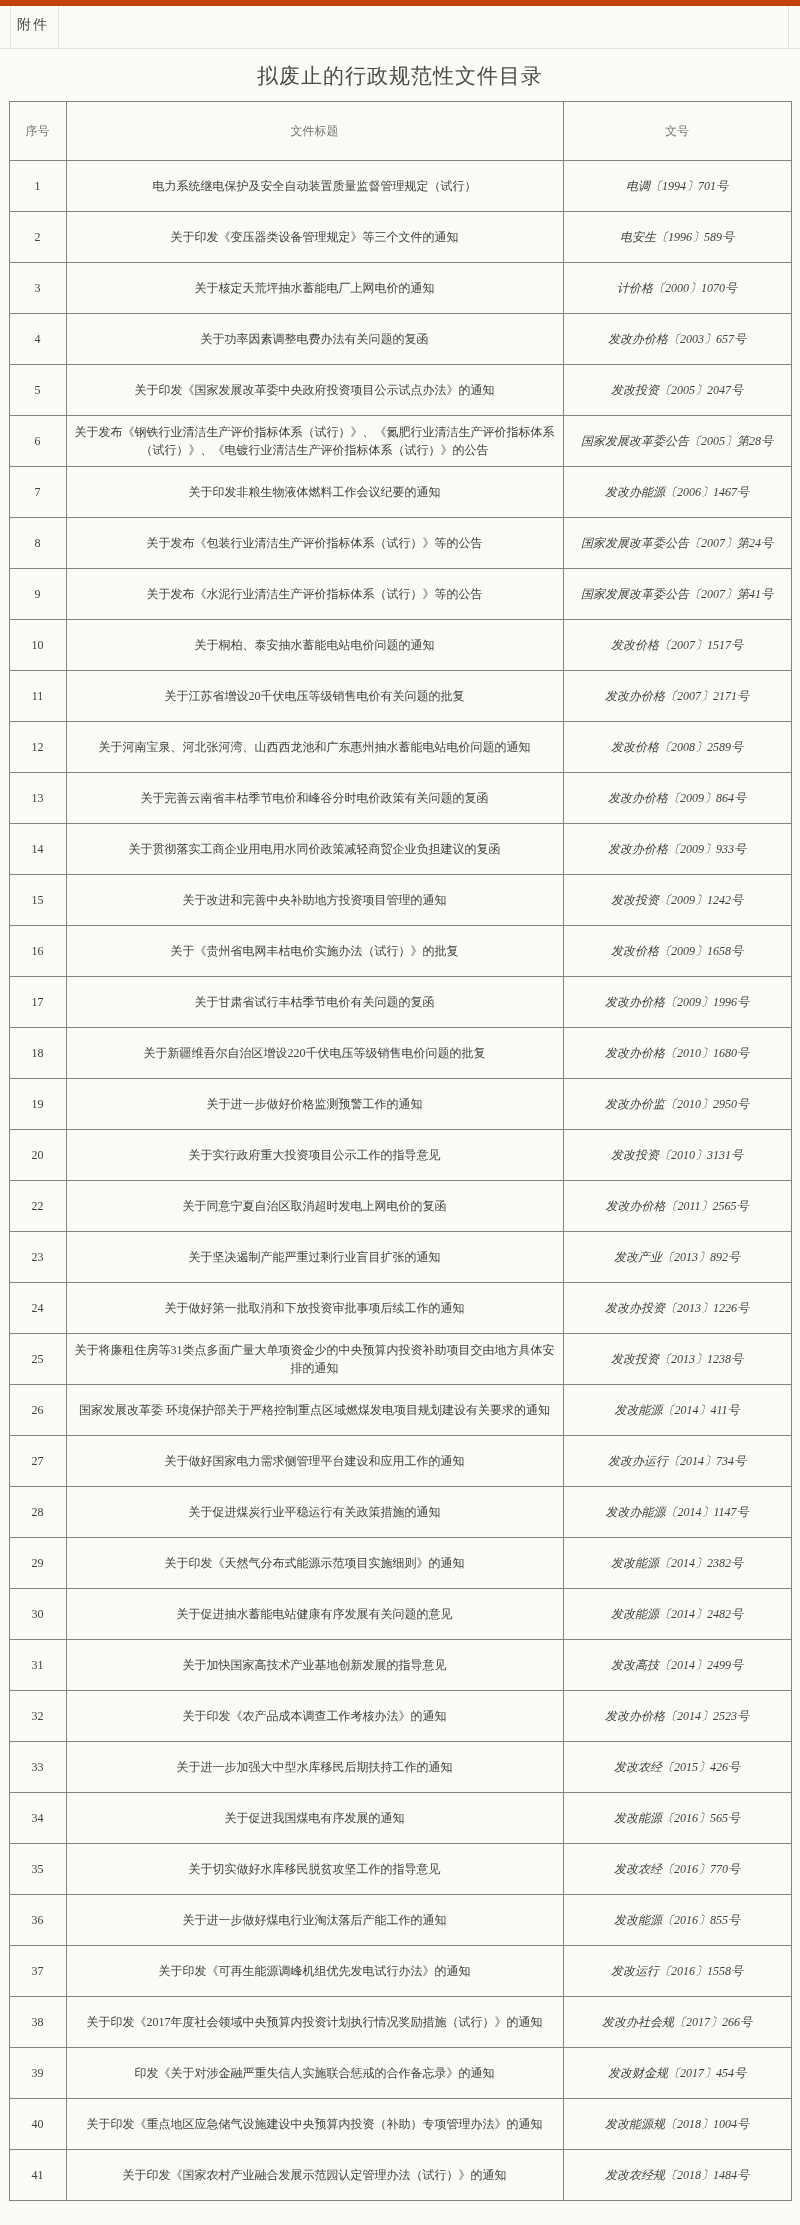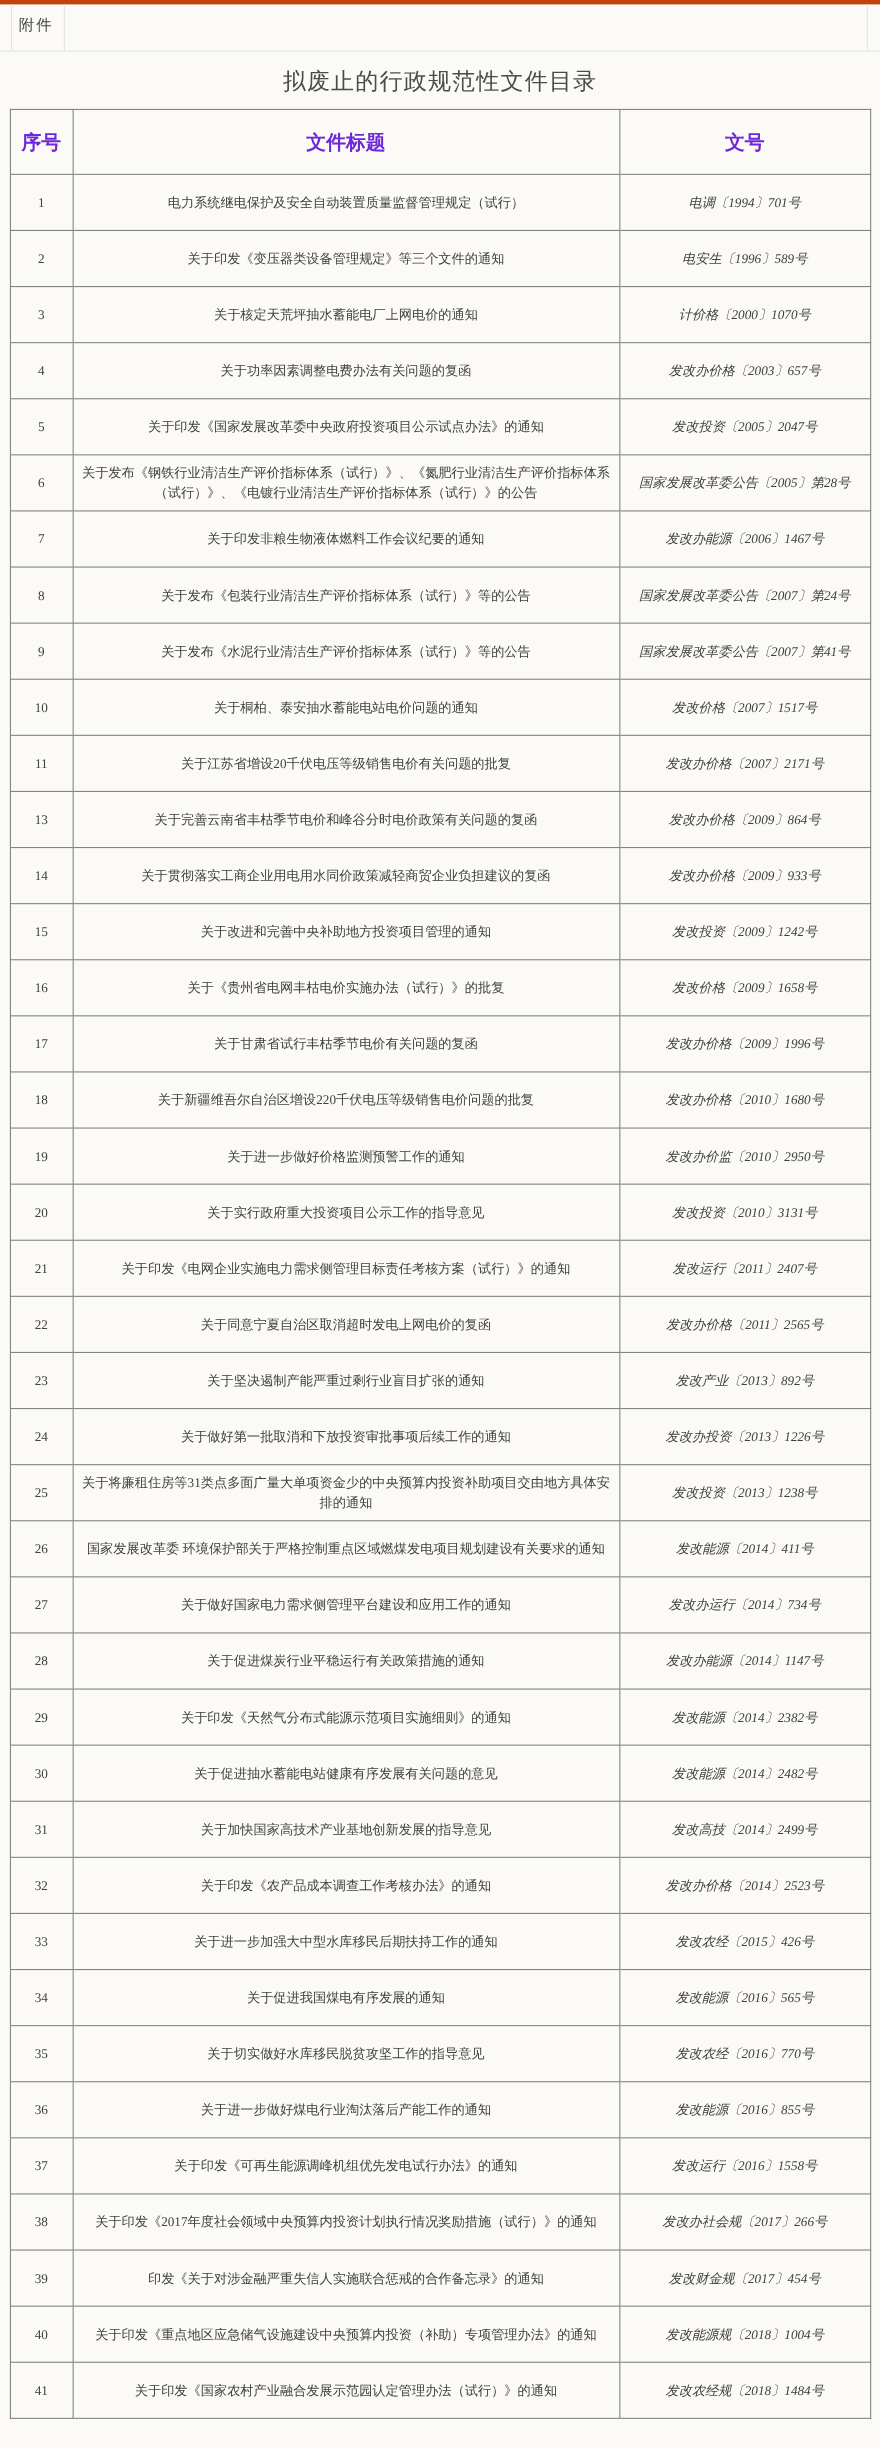--- a/index.html
+++ b/index.html
@@ -7,21 +7,21 @@
     width:800px;
     background:#fbfaf7;
     font-family:"Liberation Serif","DejaVu Serif",serif;
     color:#3e3e3e;
   }
   .page{position:relative;width:800px;min-height:2225px;overflow:hidden;}
 
   
   .topband{
     position:relative;height:42px;
-    border-top:4px solid #c2410c;
+    border-top:6px solid #c2410c;
     border-bottom:1px solid #e3e3e3;
     text-decoration:underline;
   }
   .topband .v1,.topband .v2,.topband .v3{
     position:absolute;top:0;bottom:0;width:1px;background:#e3e3e3;
   }
   .topband .v1{left:10px;}
   .topband .v2{left:58px;}
   .topband .v3{left:788px;}
   .attach{
@@ -48,23 +48,23 @@
     text-align:center;
     vertical-align:middle;
     font-size:12px;
     line-height:1.5;
     padding:4px 6px;
     color:#404040;
     word-break:break-all;
   }
   .catalog th{
     height:50px;
-    font-size:18px;
-    font-weight:bold;
-    color:#6d28d9;
+    font-size:12px;
+    font-weight:normal;
+    color:#737373;
   }
   .catalog td{height:42px;}
   .catalog td.cell-doc{white-space:nowrap;padding:4px 2px;font-style:italic;}
 </style>
 </head>
 <body>
 
 <div class="page">
 
   <div class="topband">
@@ -139,20 +139,25 @@
           <td class="cell-index">10</td>
           <td class="cell-title">关于桐柏、泰安抽水蓄能电站电价问题的通知</td>
           <td class="cell-doc">发改价格〔2007〕1517号</td>
         </tr>
         <tr>
           <td class="cell-index">11</td>
           <td class="cell-title">关于江苏省增设20千伏电压等级销售电价有关问题的批复</td>
           <td class="cell-doc">发改办价格〔2007〕2171号</td>
         </tr>
         <tr>
+          <td class="cell-index">12</td>
+          <td class="cell-title">关于河南宝泉、河北张河湾、山西西龙池和广东惠州抽水蓄能电站电价问题的通知</td>
+          <td class="cell-doc">发改价格〔2008〕2589号</td>
+        </tr>
+        <tr>
           <td class="cell-index">13</td>
           <td class="cell-title">关于完善云南省丰枯季节电价和峰谷分时电价政策有关问题的复函</td>
           <td class="cell-doc">发改办价格〔2009〕864号</td>
         </tr>
         <tr>
           <td class="cell-index">14</td>
           <td class="cell-title">关于贯彻落实工商企业用电用水同价政策减轻商贸企业负担建议的复函</td>
           <td class="cell-doc">发改办价格〔2009〕933号</td>
         </tr>
         <tr>
@@ -179,25 +184,20 @@
           <td class="cell-index">19</td>
           <td class="cell-title">关于进一步做好价格监测预警工作的通知</td>
           <td class="cell-doc">发改办价监〔2010〕2950号</td>
         </tr>
         <tr>
           <td class="cell-index">20</td>
           <td class="cell-title">关于实行政府重大投资项目公示工作的指导意见</td>
           <td class="cell-doc">发改投资〔2010〕3131号</td>
         </tr>
         <tr>
-          <td class="cell-index">21</td>
-          <td class="cell-title">关于印发《电网企业实施电力需求侧管理目标责任考核方案（试行）》的通知</td>
-          <td class="cell-doc">发改运行〔2011〕2407号</td>
-        </tr>
-        <tr>
           <td class="cell-index">22</td>
           <td class="cell-title">关于同意宁夏自治区取消超时发电上网电价的复函</td>
           <td class="cell-doc">发改办价格〔2011〕2565号</td>
         </tr>
         <tr>
           <td class="cell-index">23</td>
           <td class="cell-title">关于坚决遏制产能严重过剩行业盲目扩张的通知</td>
           <td class="cell-doc">发改产业〔2013〕892号</td>
         </tr>
         <tr>

